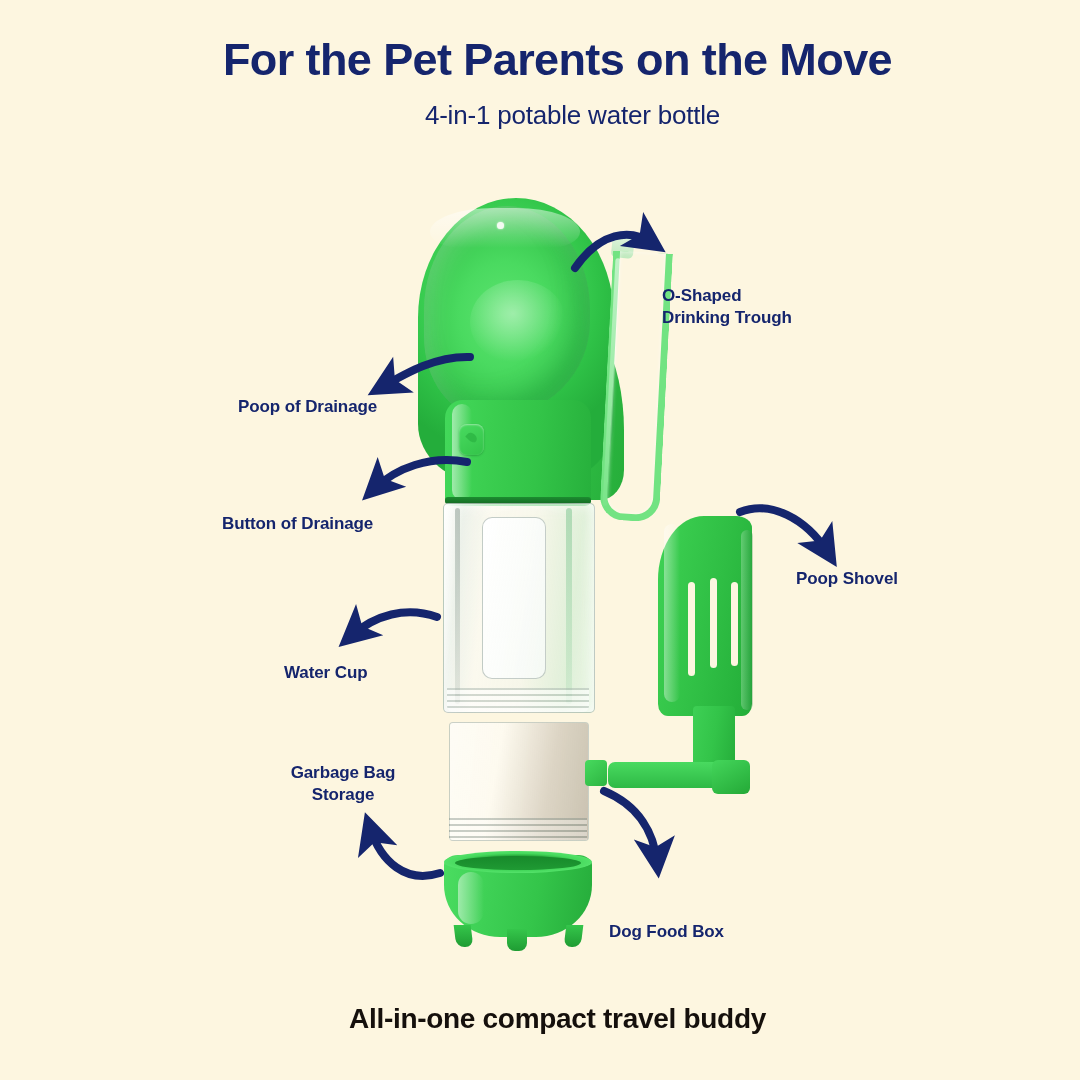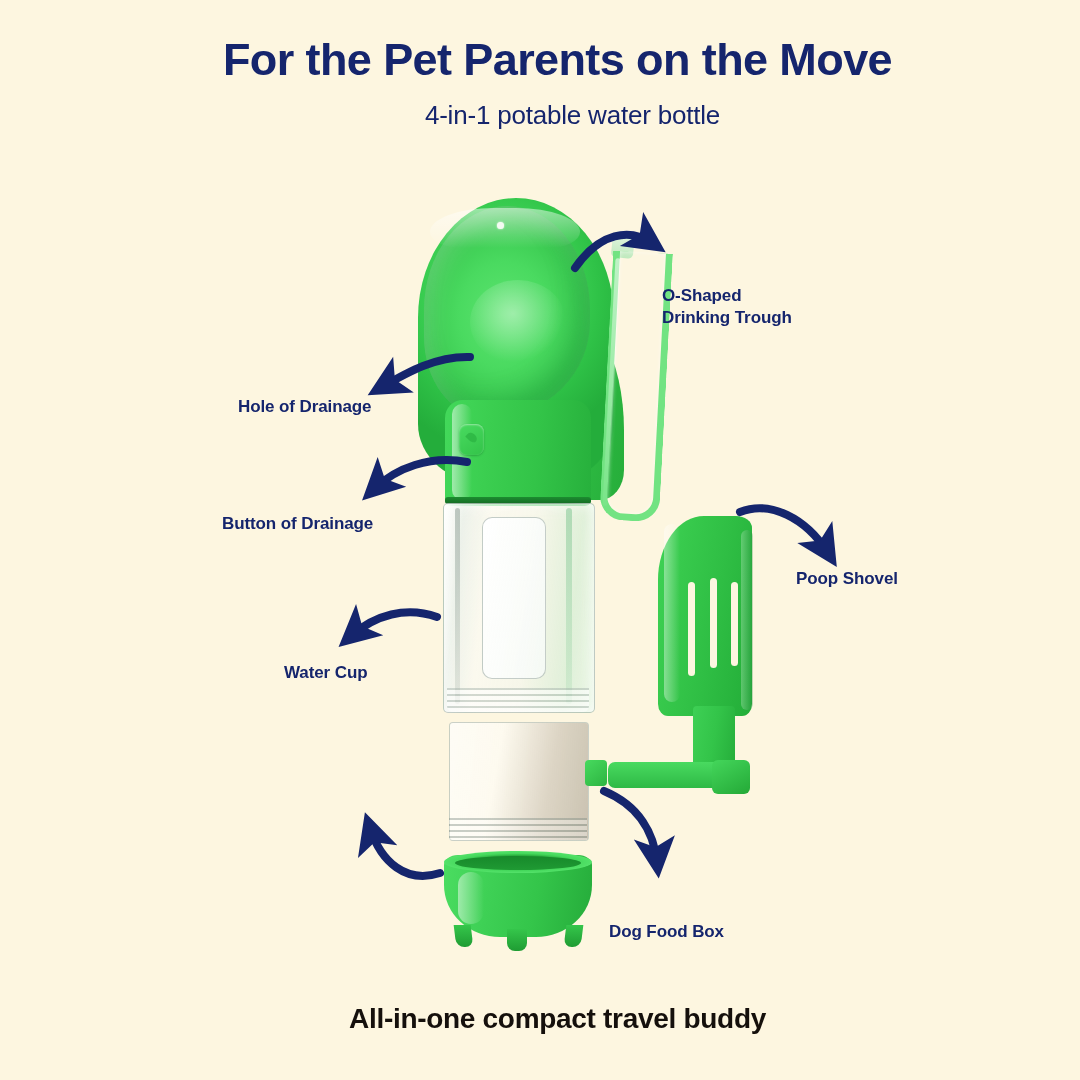--- a/index.html
+++ b/index.html
@@ -340,20 +340,22 @@
       <path d="M467,462 C430,455 396,468 374,489"></path>
       <path d="M437,617 C406,606 375,615 351,636"></path>
       <path d="M440,873 C406,884 381,862 370,828"></path>
       <path d="M740,512 C770,500 806,518 828,553"></path>
       <path d="M604,791 C640,806 654,834 657,862"></path>
     </g>
   </svg>
 
   <div class="callout" style="left:662px;top:268px;margin-top:17px;">O-Shaped
 Drinking Trough</div>
-  <div class="callout" style="left:238px;top:396px;">Hole of Drainage</div>
+  <div class="callout" style="left:238px;top:396px;">Poop of Drainage</div>
   <div class="callout" style="left:222px;top:513px;">Button of Drainage</div>
   <div class="callout" style="left:284px;top:662px;">Water Cup</div>
+  <div class="callout" style="left:281px;top:762px;width:124px;text-align:center;">Garbage Bag
+Storage</div>
   <div class="callout" style="left:796px;top:568px;">Poop Shovel</div>
   <div class="callout" style="left:609px;top:921px;">Dog Food Box</div>
 
   <div class="footline">All-in-one compact travel buddy</div>
 </div>
 
 </body></html>

